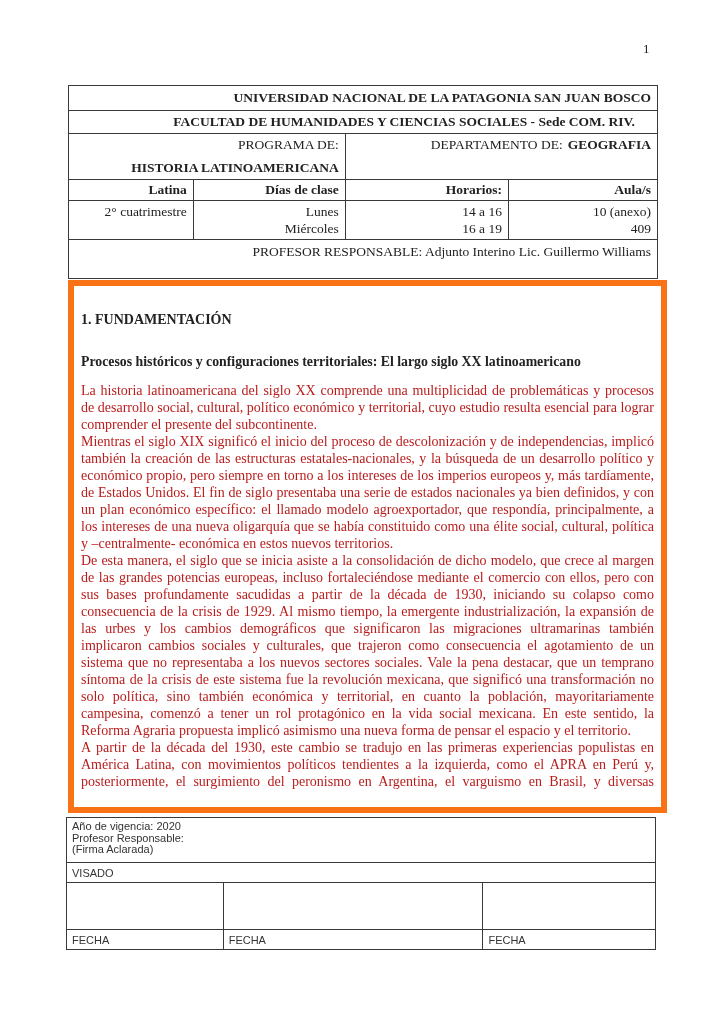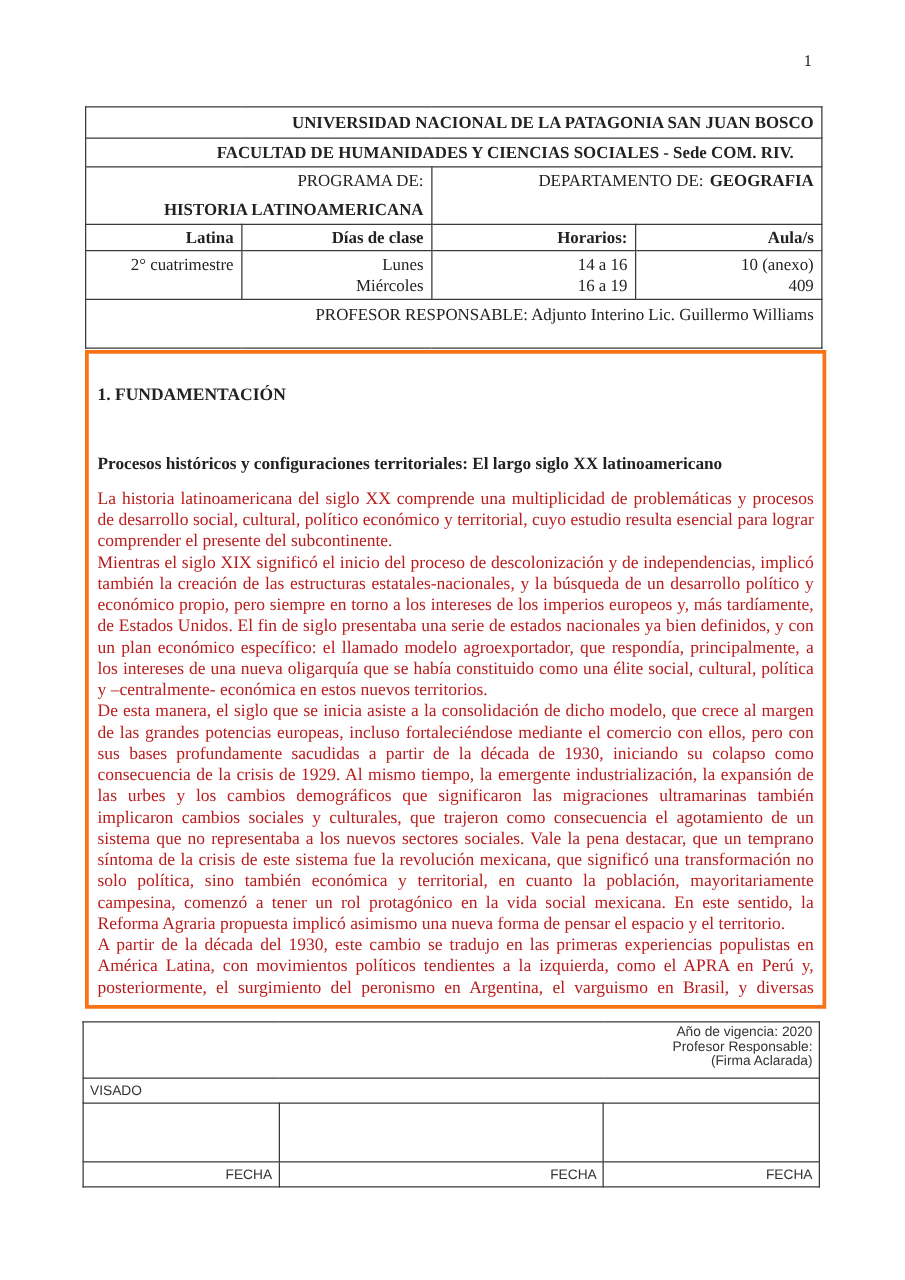--- a/index.html
+++ b/index.html
@@ -24,34 +24,34 @@
   tr.hr5 td { height:30px; padding:2px 6px; }
   tr.hr6 td { height:30px; padding:4px 6px; }
   .prog-name { margin-top:7px; }
   .cell-line { display:block; line-height:17px; }
   .indent-sm { padding-left:3px;margin-left:12px; }
   .dept-label { margin-right:5px; }
 
   
   .body-box {
     position:absolute; left:68px; top:280px; width:573px; height:509px;
-    border:3px solid #f97316; padding:0 7px 12px; overflow:hidden;
+    border:6px solid #f97316; padding:0 7px 12px; overflow:hidden;
   }
   .section-title { margin:26px 0 0; font-size:14px; font-weight:bold; }
-  .subtitle { margin:38px 0 12px; font-size:13.8px; font-weight:bold; }
+  .subtitle { margin:26px 0 12px; font-size:13.8px; font-weight:bold; }
   .body-box p { margin:0; font-size:14px; line-height:17px; text-align:justify; color:#b91c1c; }
   .justify-last { text-align-last:justify; }
 
   
   .footer-table {
     position:absolute; left:66px; top:817px; width:590px;
     border-collapse:collapse; table-layout:fixed;
     font-family:"Liberation Sans", sans-serif; font-size:11px; color:#333333;
   }
-  .footer-table td { border:1px solid #3a3a3a; padding:2px 5px; vertical-align:top;text-align:right; }
+  .footer-table td { border:1px solid #3a3a3a; padding:2px 5px; vertical-align:top; }
   .footer-table .fline { display:block; line-height:11.5px; }
   tr.fr1 td { height:38px; padding:3px 5px; }
   tr.fr2 td { height:15px; text-align:left; vertical-align:middle; }
   tr.fr3 td { height:16px; text-align:center; vertical-align:middle; }
   tr.fr4 td { height:42px; }
   tr.fr5 td { height:15px; vertical-align:middle; }
 </style>
 </head>
 <body>
 

